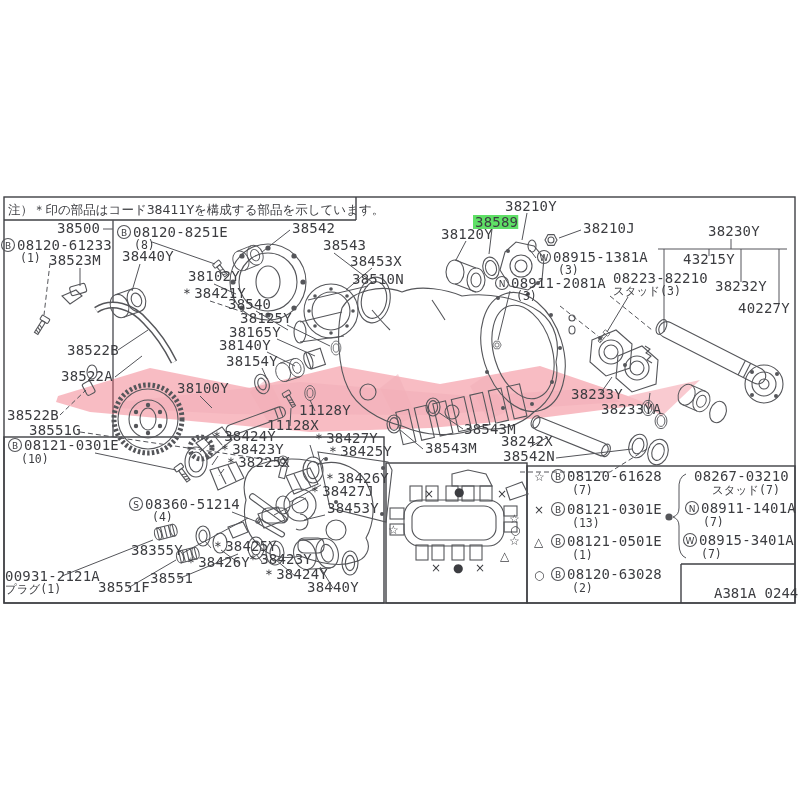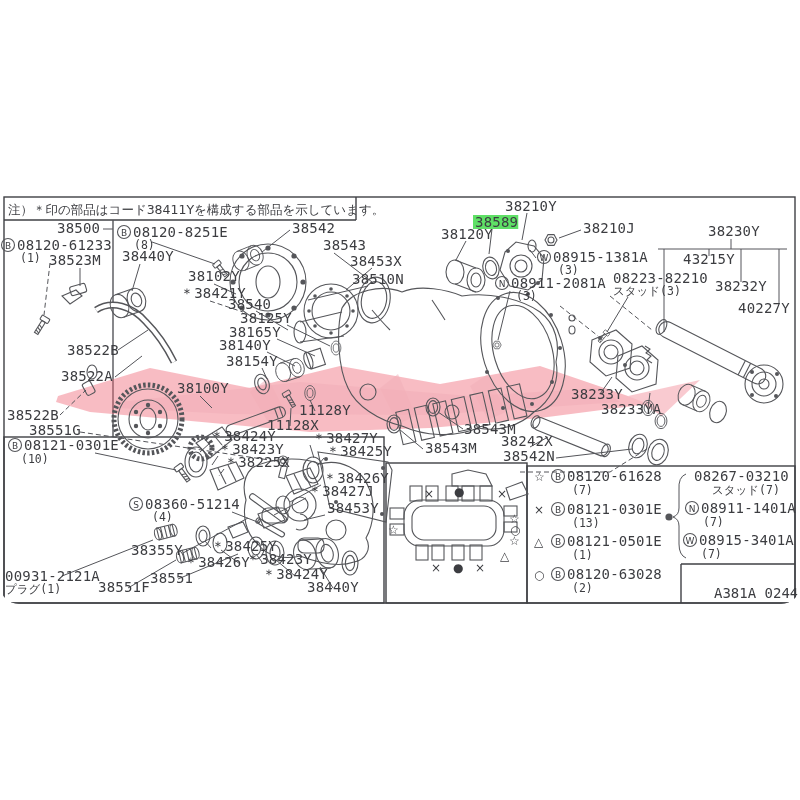--- a/index.html
+++ b/index.html
@@ -1,17 +1,17 @@
 <!DOCTYPE html>
 <html><head>
 <meta charset="utf-8">
 <style>
   html,body{margin:0;padding:0;background:#ffffff;}
   #stage{position:relative;width:800px;height:604px;background:#ffffff;overflow:hidden;
-         font-family:"DejaVu Sans Mono","Liberation Mono",monospace;border-radius:19px;}
+         font-family:"DejaVu Sans Mono","Liberation Mono",monospace;}
   svg text{fill:#3c3d41;}
   .lbl{font-family:"DejaVu Sans Mono","Liberation Mono",monospace;font-size:14px;letter-spacing:0.2px;}
   .sub{font-family:"DejaVu Sans Mono","Liberation Mono",monospace;font-size:11.5px;}
   .note{font-family:"DejaVu Sans","Liberation Sans",sans-serif;font-size:12.5px;}
   .doc{font-family:"DejaVu Sans Mono","Liberation Mono",monospace;font-size:14px;}
   .sym{font-family:"DejaVu Sans","Liberation Sans",sans-serif;font-size:12px;}
   .pfx{font-family:"DejaVu Sans","Liberation Sans",sans-serif;font-size:9px;}
   .ln{stroke:#54555a;stroke-width:1;fill:none;}
   .ln2{stroke:#54555a;stroke-width:1.4;fill:none;}
   .dash{stroke:#54555a;stroke-width:1;fill:none;stroke-dasharray:5 3;}

